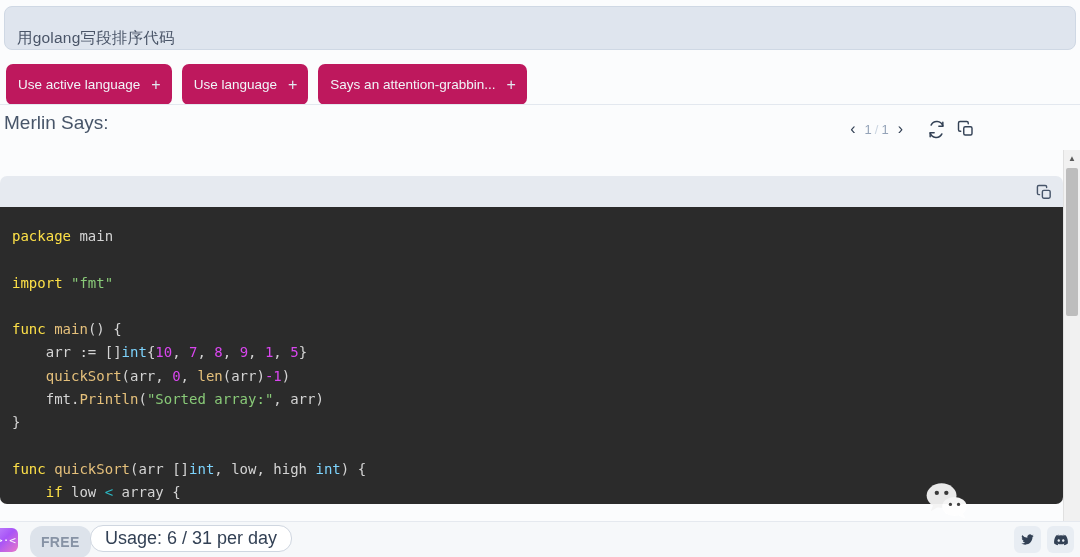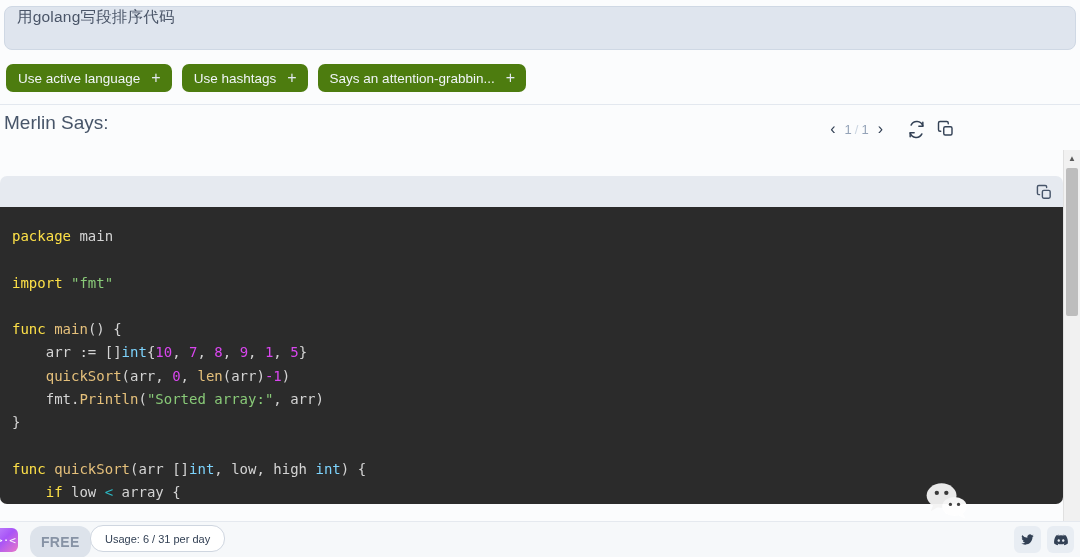--- a/index.html
+++ b/index.html
@@ -18,39 +18,39 @@
 
   
   .prompt-bar {
     position: absolute;
     left: 4px; top: 6px;
     width: 1072px; height: 44px;
     background: #dfe5ee;
     border: 1px solid #cfd8e4;
     border-radius: 8px;
     box-sizing: border-box;
-    display: flex; align-items: flex-start;
+    display: flex; align-items: flex-end;
   }
   .prompt-text {
     padding-left: 12px;
     font-size: 15.5px;
     color: #4a5568;
     letter-spacing: .2px;
     white-space: nowrap;
   }
 
   
   .chips {
     position: absolute;
     left: 6px; top: 64px;
     display: flex; align-items: center; gap: 10px;
   }
   .chip {
-    height: 28px;
-    background: #4d7c0f;
+    height: 41px;
+    background: #be185d;
     color: #f1f5f9;
     border-radius: 7px;
     display: flex; align-items: center;
     padding: 0 11px 0 12px;
     font-size: 13.5px;
     white-space: nowrap;
     max-width: 240px;
   }
   .chip-label {
     overflow: hidden;
@@ -71,21 +71,21 @@
     left: 0; top: 104px;
     width: 1080px; height: 1px;
     background: #e3e8ef;
   }
 
   
   .answer-header {
     position: absolute;
     left: 0; top: 110px;
     width: 968px; height: 38px;
-    display: flex; align-items: center;
+    display: flex; align-items: center; padding-left: 20px;
   }
   .says-title {
     position: absolute;
     left: 4px; top: 2px;
     font-size: 19px;
     color: #475569;
   }
   .header-tools {
     position: absolute;
     right: 8px; top: 5px;
@@ -241,21 +241,21 @@
     letter-spacing: .3px;
   }
   .usage-pill {
     position: absolute;
     left: 90px; top: 3px;
     height: 25px;
     padding: 0 14px;
     background: #ffffff;
     border: 1px solid #cfd6e0;
     border-radius: 13px;
-    font-size: 11px;
+    font-size: 18px;
     color: #334155;
     display: flex; align-items: center;
   }
   .social {
     position: absolute;
     right: 6px; top: 4px;
     display: flex; align-items: center; gap: 6px;
   }
   .social-btn {
     width: 27px; height: 27px;
@@ -273,21 +273,21 @@
   <div class="prompt-bar">
     <div class="prompt-text">用golang写段排序代码</div>
   </div>
 
   <div class="chips">
     <div class="chip">
       <span class="chip-label">Use active language</span>
       <span class="chip-plus">+</span>
     </div>
     <div class="chip">
-      <span class="chip-label">Use hashtags</span>
+      <span class="chip-label">Use language</span>
       <span class="chip-plus">+</span>
     </div>
     <div class="chip">
       <span class="chip-label">Says an attention-grabbin...</span>
       <span class="chip-plus">+</span>
     </div>
   </div>
 
   <div class="top-divider"></div>
 

